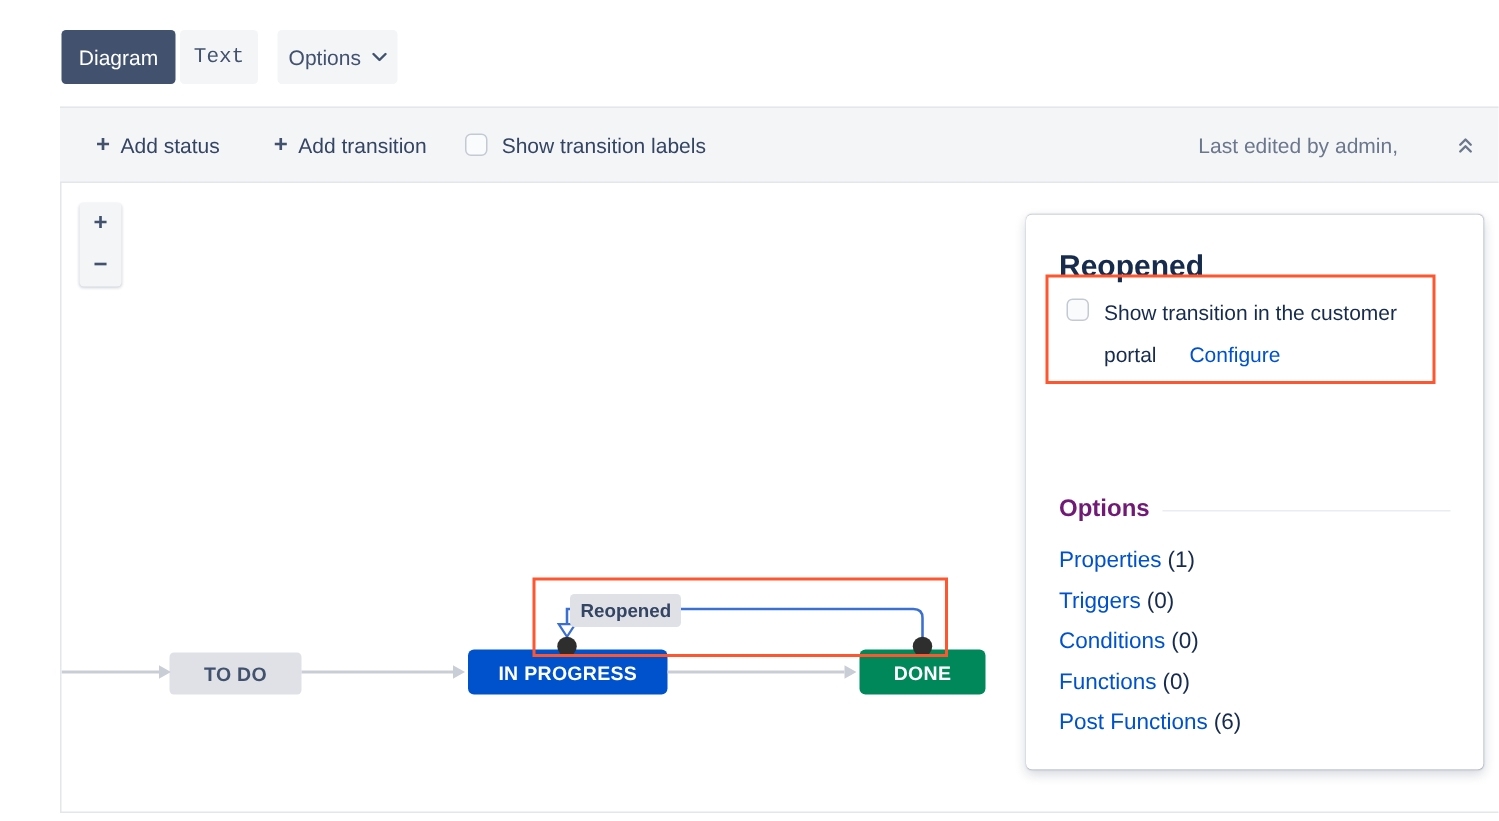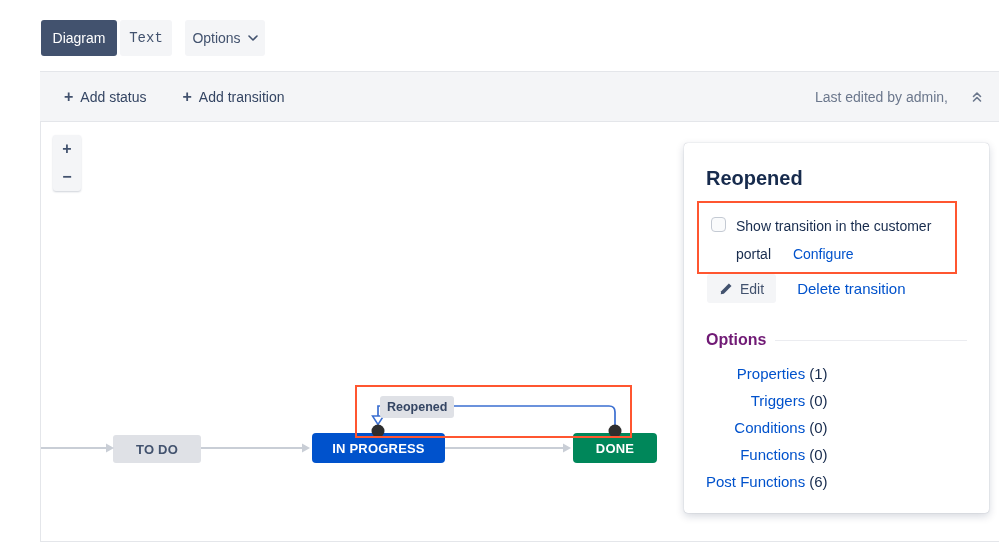--- a/index.html
+++ b/index.html
@@ -21,21 +21,21 @@
     background:#F4F5F7; border-top:1px solid #E4E6EA; border-bottom:1px solid #E4E6EA;
     display:flex; align-items:center; padding:0 23px 0 24px; }
   .tb-left { display:flex; align-items:center; }
   .tb-action { display:flex; align-items:center; gap:7px; cursor:pointer;
     font-size:14px; color:#344563; background:none; border:none; font-family:inherit; }
   .plus { color:#42526E; font-size:16px; font-weight:700; line-height:1; }
   .tb-gap1 { width:36px; } .tb-gap2 { width:26px; }
   .cbx { appearance:none; -webkit-appearance:none; width:15px; height:15px;
     border:1.5px solid #C4CAD3; border-radius:4px; background:#FAFBFC; cursor:pointer; margin:0; }
   .tb-check { display:flex; align-items:center; gap:9px; font-size:14px; color:#344563; }
-  .tb-right { margin-left:auto; display:flex; align-items:center; gap:20px; }
+  .tb-right { margin-left:auto; display:flex; align-items:center; gap:36px; }
   .last-edited { font-size:14px; color:#6B778C; }
   .collapse-btn { background:none; border:none; cursor:pointer; padding:2px; display:flex; }
 
   
   .canvas { position:absolute; left:16px; top:122px; width:969px; height:420px;
     background:#fff; border-left:1px solid #E4E6EA; border-right:1px solid #E4E6EA;
     border-bottom:1px solid #E4E6EA; }
   .zoom-ctl { position:absolute; left:12px; top:13px; width:28px; height:56px;
     background:#F4F5F7; border-radius:3px; box-shadow:0 1px 2px rgba(9,30,66,.2);
     display:flex; flex-direction:column; z-index:6; }
@@ -54,38 +54,38 @@
     font-size:12.5px; font-weight:700; color:#344563; cursor:pointer; }
   .hl-diagram { position:absolute; left:314px; top:263px; width:277px; height:53px;
     border:2px solid #FF5630; z-index:5; pointer-events:none; }
 
   
   .panel { position:absolute; left:660px; top:143px; width:305px; height:370px;
     background:#fff; border-radius:4px; z-index:7;
     box-shadow:0 0 1px rgba(9,30,66,.35), 0 3px 8px rgba(9,30,66,.18); }
   .panel-title { position:absolute; left:22px; top:24px; font-size:20px; font-weight:700;
     color:#172B4D; }
-  .hl-portal { position:absolute; left:13px; top:58px; width:260px; height:73px;
+  .hl-portal { position:absolute; left:13px; top:40px; width:260px; height:73px;
     border:2px solid #FF5630; display:flex; align-items:flex-start;
     padding:9px 0 0 12px; }
   .hl-portal .cbx { margin-top:5px; flex:0 0 auto; }
   .portal-text { margin-left:10px; font-size:14px; line-height:28px; color:#172B4D; }
   .link { color:#0052CC; text-decoration:none; cursor:pointer; }
   .configure-link { margin-left:18px; }
   .panel-actions { position:absolute; left:23px; top:131px; display:flex; align-items:center; gap:21px; }
   .edit-btn { height:29px; background:#F4F5F7; border:none; border-radius:3px;
     padding:0 12px; font-family:inherit; font-size:14px; color:#42526E; cursor:pointer;
     display:inline-flex; align-items:center; gap:7px; }
   .delete-link { font-size:15px; }
   .options-row { position:absolute; left:22px; top:188px; width:261px;
     display:flex; align-items:center; }
   .options-heading { font-size:16px; font-weight:700; color:#701a75; white-space:nowrap; }
   .options-rule { flex:1; height:1px; background:#EBECF0; margin-left:9px; }
   .options-list { position:absolute; left:22px; top:217px; }
-  .opt-item { line-height:27px; font-size:15px;text-align:right; }
+  .opt-item { line-height:27px; font-size:15px; }
   .opt-count { color:#172B4D; margin-left:4px; }
 </style>
 </head>
 <body>
 
 <div class="page">
 
   <div class="view-switcher">
     <button class="vs-btn vs-diagram">Diagram</button>
     <button class="vs-btn vs-text">Text</button>
@@ -102,20 +102,24 @@
       <button class="tb-action">
         <span class="plus">+</span>
         <span>Add status</span>
       </button>
       <span class="tb-gap1"></span>
       <button class="tb-action">
         <span class="plus">+</span>
         <span>Add transition</span>
       </button>
       <span class="tb-gap2"></span>
+      <span class="tb-check">
+        <input type="checkbox" class="cbx" style="">
+        <span>Show transition labels</span>
+      </span>
     </div>
     <div class="tb-right">
       <span class="last-edited">Last edited by admin,</span>
       <button class="collapse-btn">
         <svg width="14" height="14" viewBox="0 0 14 14">
           <path d="M3.5 6.5 L7 3 L10.5 6.5" fill="none" stroke="#6B778C" stroke-width="1.6" stroke-linecap="round" stroke-linejoin="round"></path>
           <path d="M3.5 11 L7 7.5 L10.5 11" fill="none" stroke="#6B778C" stroke-width="1.6" stroke-linecap="round" stroke-linejoin="round"></path>
         </svg>
       </button>
     </div>
@@ -163,29 +167,20 @@
     <div class="panel-title">Reopened</div>
 
     <div class="hl-portal">
       <input type="checkbox" class="cbx" style="">
       <div class="portal-text">
         <span>Show transition in the customer portal</span>
         <a class="link configure-link">Configure</a>
       </div>
     </div>
 
-    <div class="panel-actions">
-      <button class="edit-btn">
-        <svg width="14" height="14" viewBox="0 0 16 16">
-          <path d="M11.3 1.7 L14.3 4.7 L5.5 13.5 L2 14 L2.5 10.5 Z" fill="#42526E"></path>
-        </svg>
-        <span>Edit</span>
-      </button>
-      <a class="link delete-link">Delete transition</a>
-    </div>
 
     <div class="options-row">
       <span class="options-heading">Options</span>
       <span class="options-rule"></span>
     </div>
 
     <div class="options-list">
       <div class="opt-item">
         <a class="link">Properties</a><span class="opt-count">(1)</span>
       </div>

